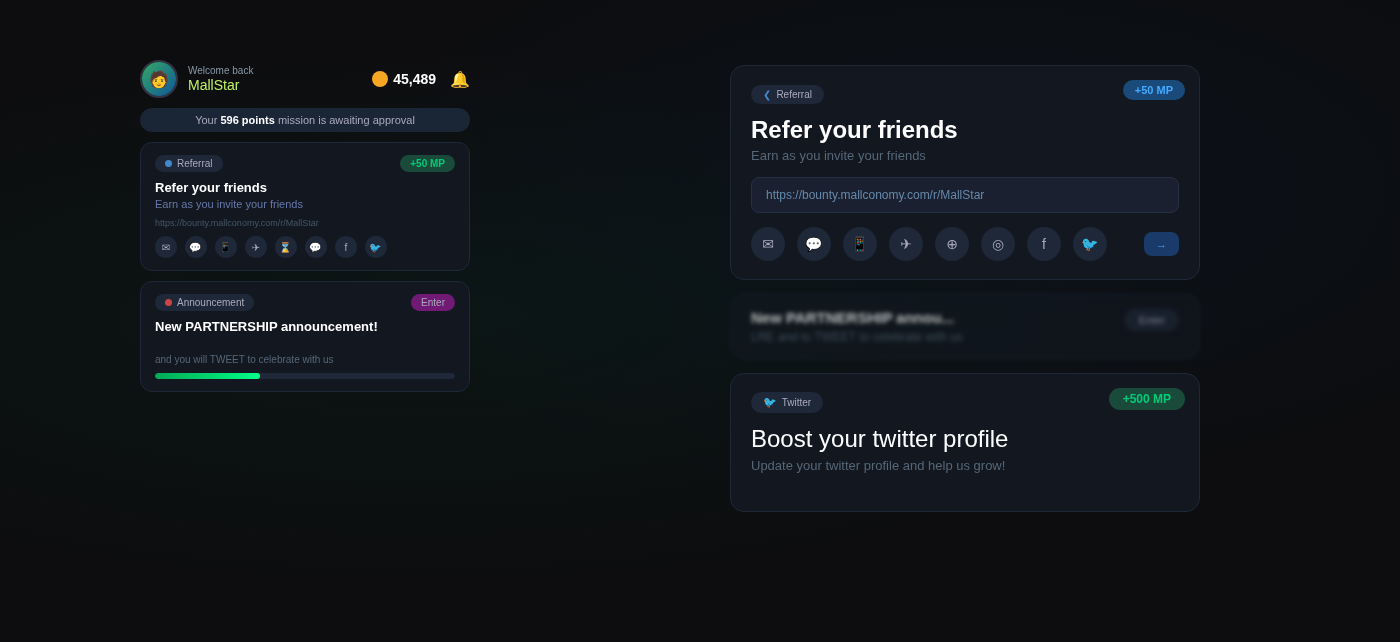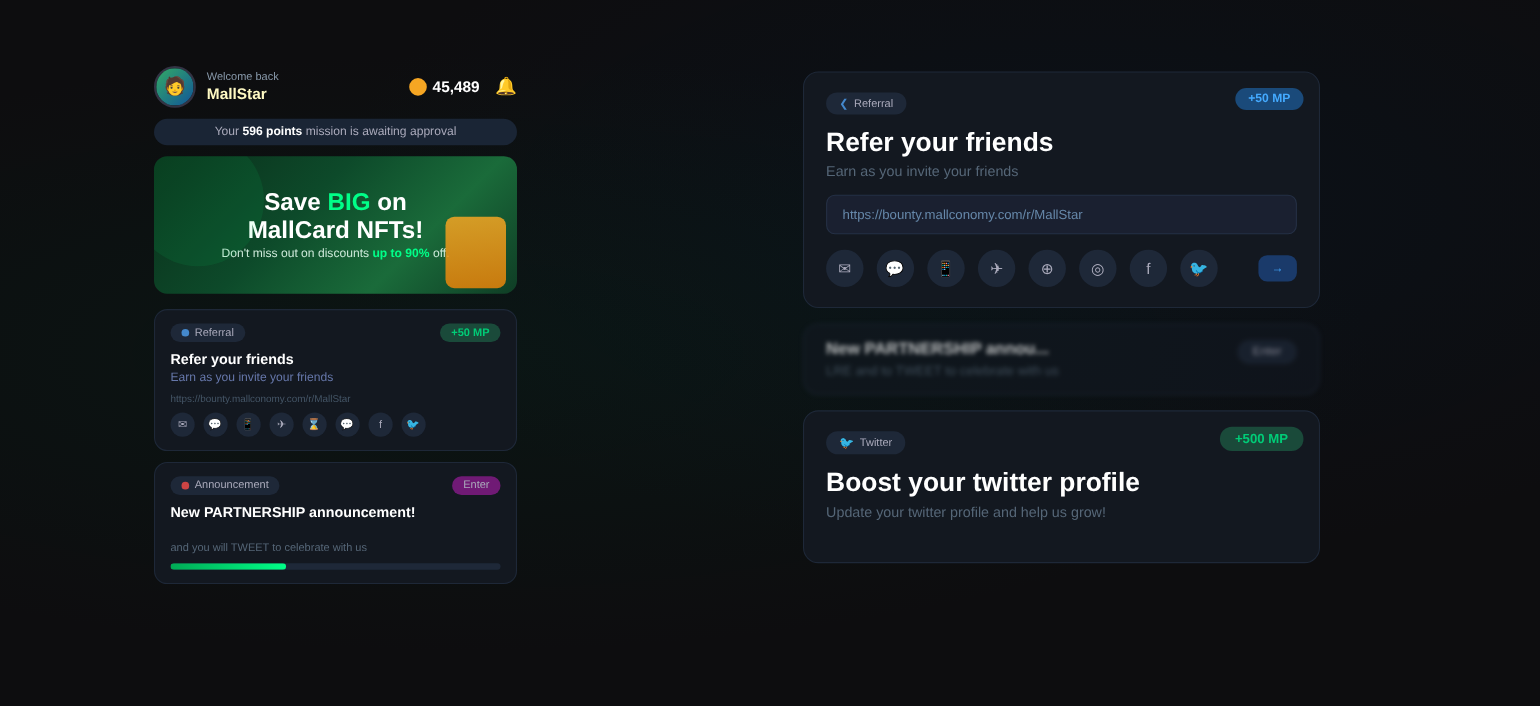--- a/index.html
+++ b/index.html
@@ -70,22 +70,22 @@
       display: flex;
       flex-direction: column;
     }
     .welcome-text {
       font-size: 10px;
       color: #8899aa;
       line-height: 1.2;
     }
     .username {
       font-size: 14px;
-      font-weight: 700;
-      color: #fef9c3;
+      font-weight: 400;
+      color: #bef264;
     }
     .header-right {
       display: flex;
       align-items: center;
       gap: 14px;
     }
     .coins {
       display: flex;
       align-items: center;
       gap: 5px;
@@ -440,21 +440,21 @@
       right: 14px;
       background: #1a4a3a;
       color: #00cc77;
       border-radius: 20px;
       padding: 4px 14px;
       font-size: 12px;
       font-weight: 700;
     }
     .twitter-title {
       font-size: 24px;
-      font-weight: 700;
+      font-weight: 400;
       color: #fff;
       margin-bottom: 5px;
     }
     .twitter-sub {
       font-size: 13px;
       color: #556677;
       margin-bottom: 20px;
     }
     .tag-row {
       display: flex;
@@ -501,33 +501,20 @@
       <span class="bell-icon">🔔</span>
     </div>
   </div>
 
   <div class="mission-bar">
     <span>Your</span>
     <span class="highlight">596 points</span>
     <span>mission is awaiting approval</span>
   </div>
 
-  <div class="banner">
-    <div class="banner-title">
-      <span class="save">Save</span>
-      <span class="big"> BIG</span>
-      <span class="save"> on</span>
-      <br>
-      <span class="save">MallCard NFTs!</span>
-    </div>
-    <div class="banner-subtitle">
-      Don't miss out on discounts <span class="pct">up to 90%</span> off.
-    </div>
-    <div class="banner-nft-img"></div>
-  </div>
 
 
   <div class="quest-card">
     <div class="quest-card-header">
       <div class="quest-tag">
         <span class="quest-tag-dot"></span>
         <span>Referral</span>
       </div>
       <div class="mp-badge">+50 MP</div>
     </div>

